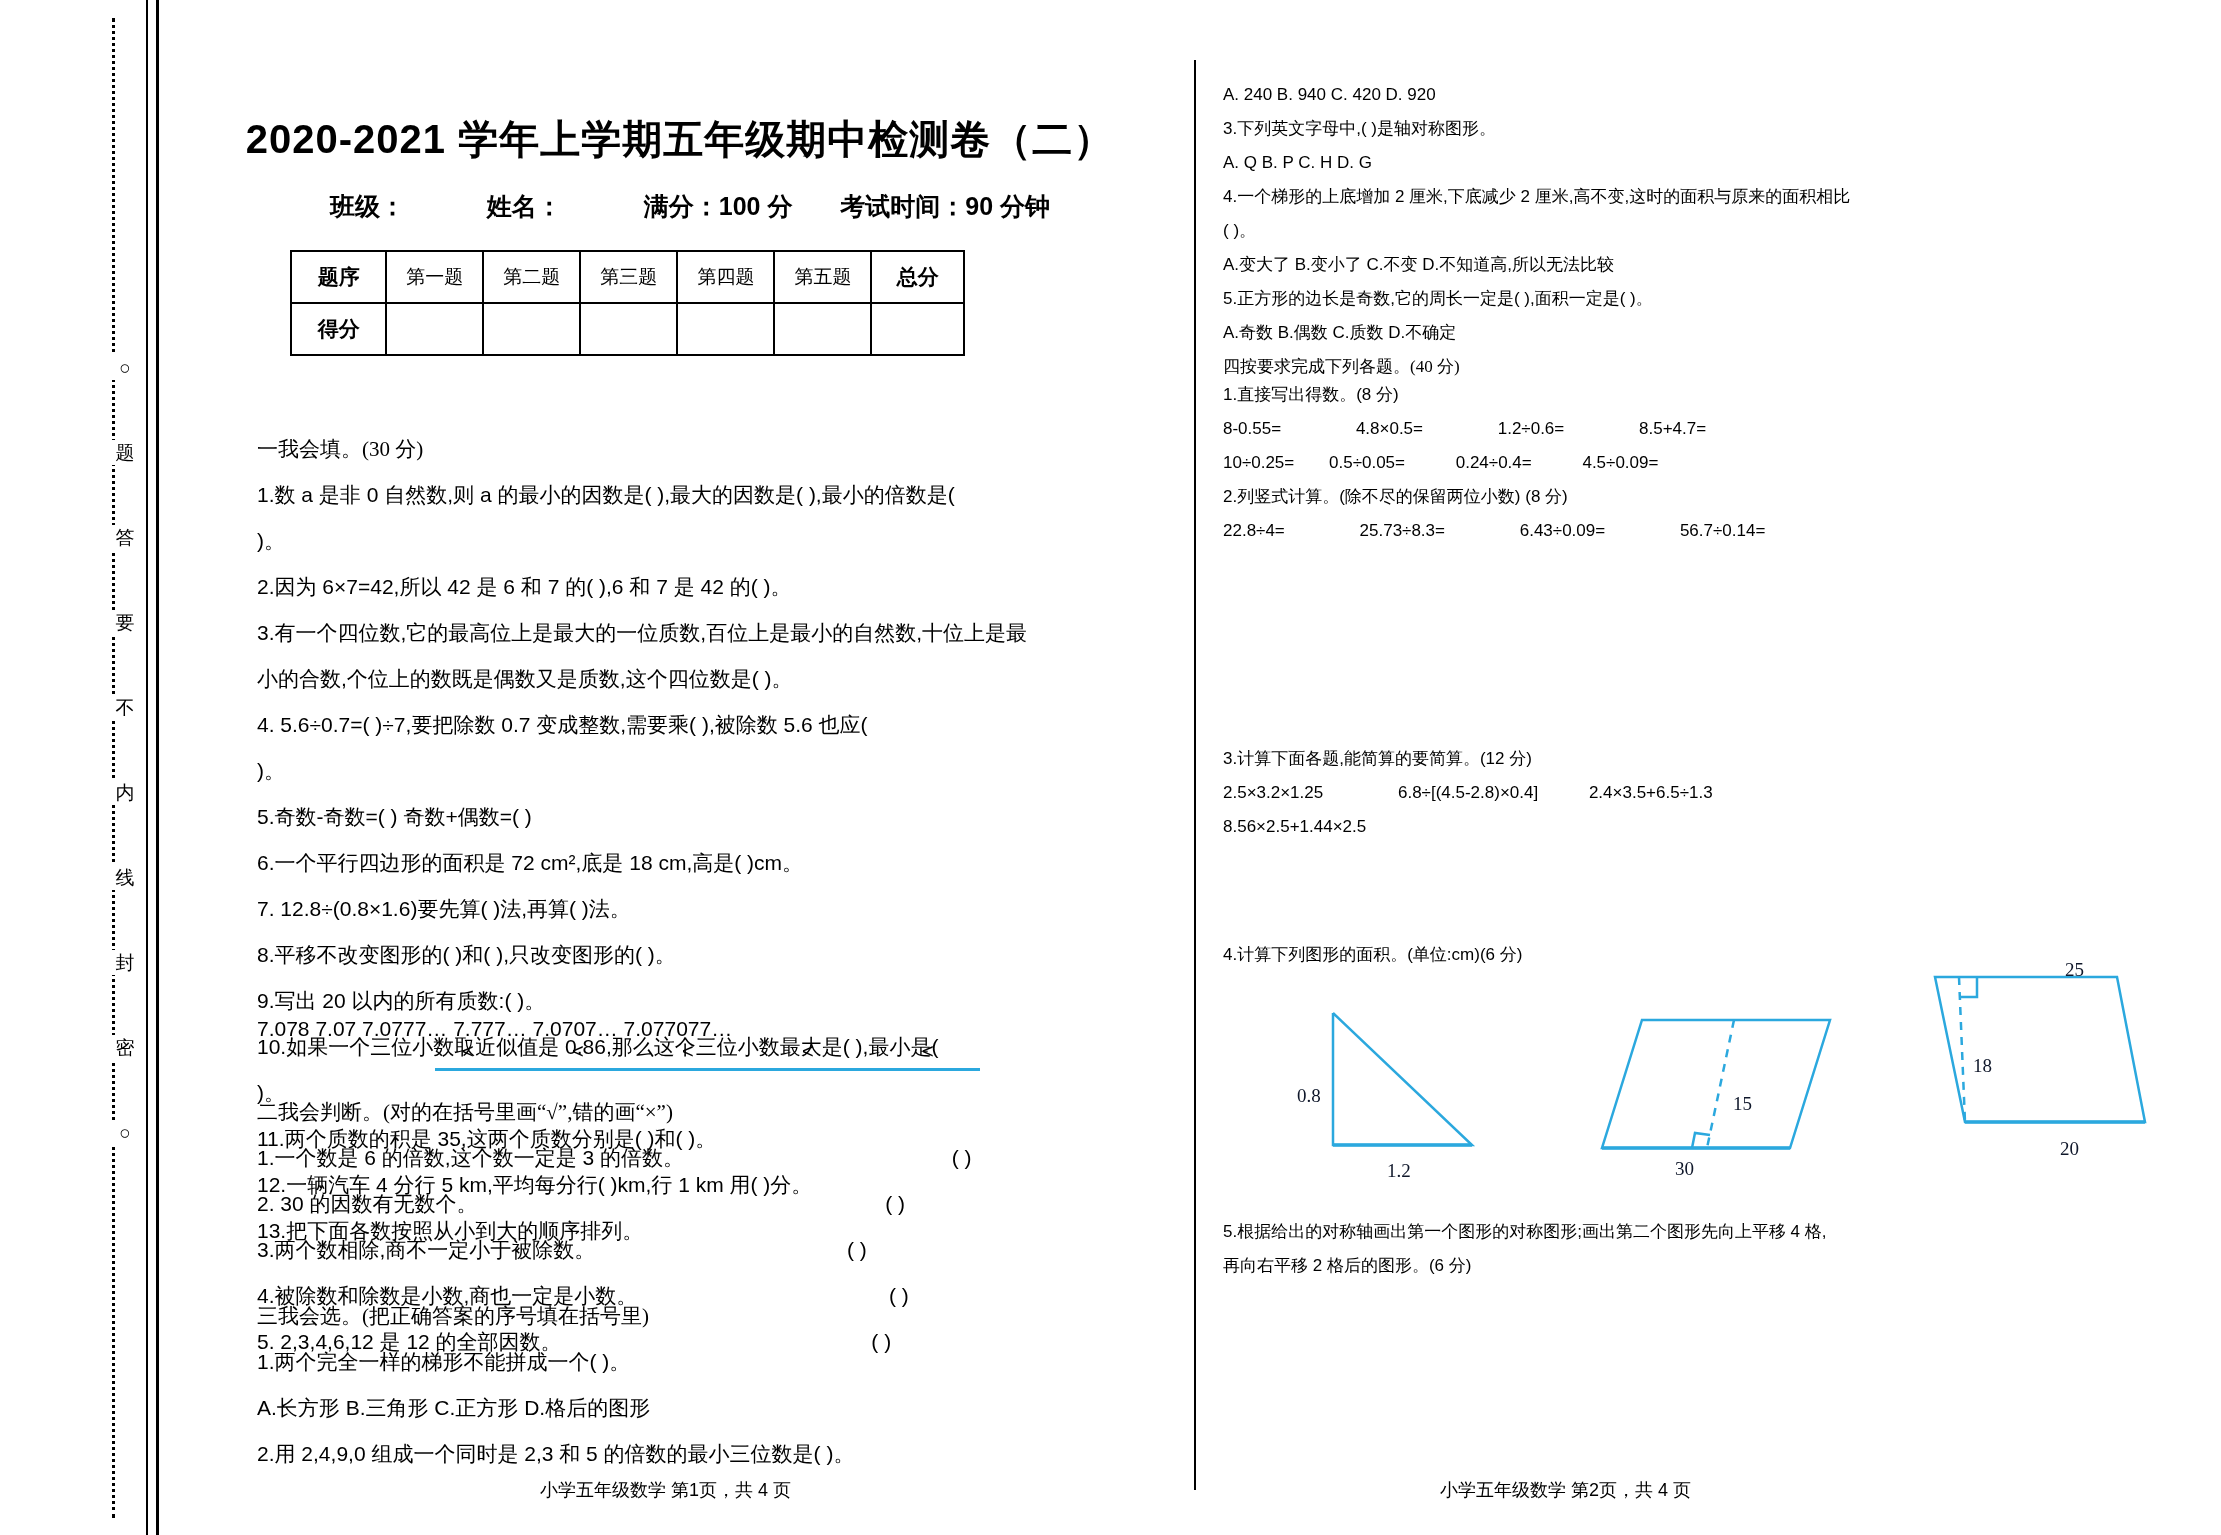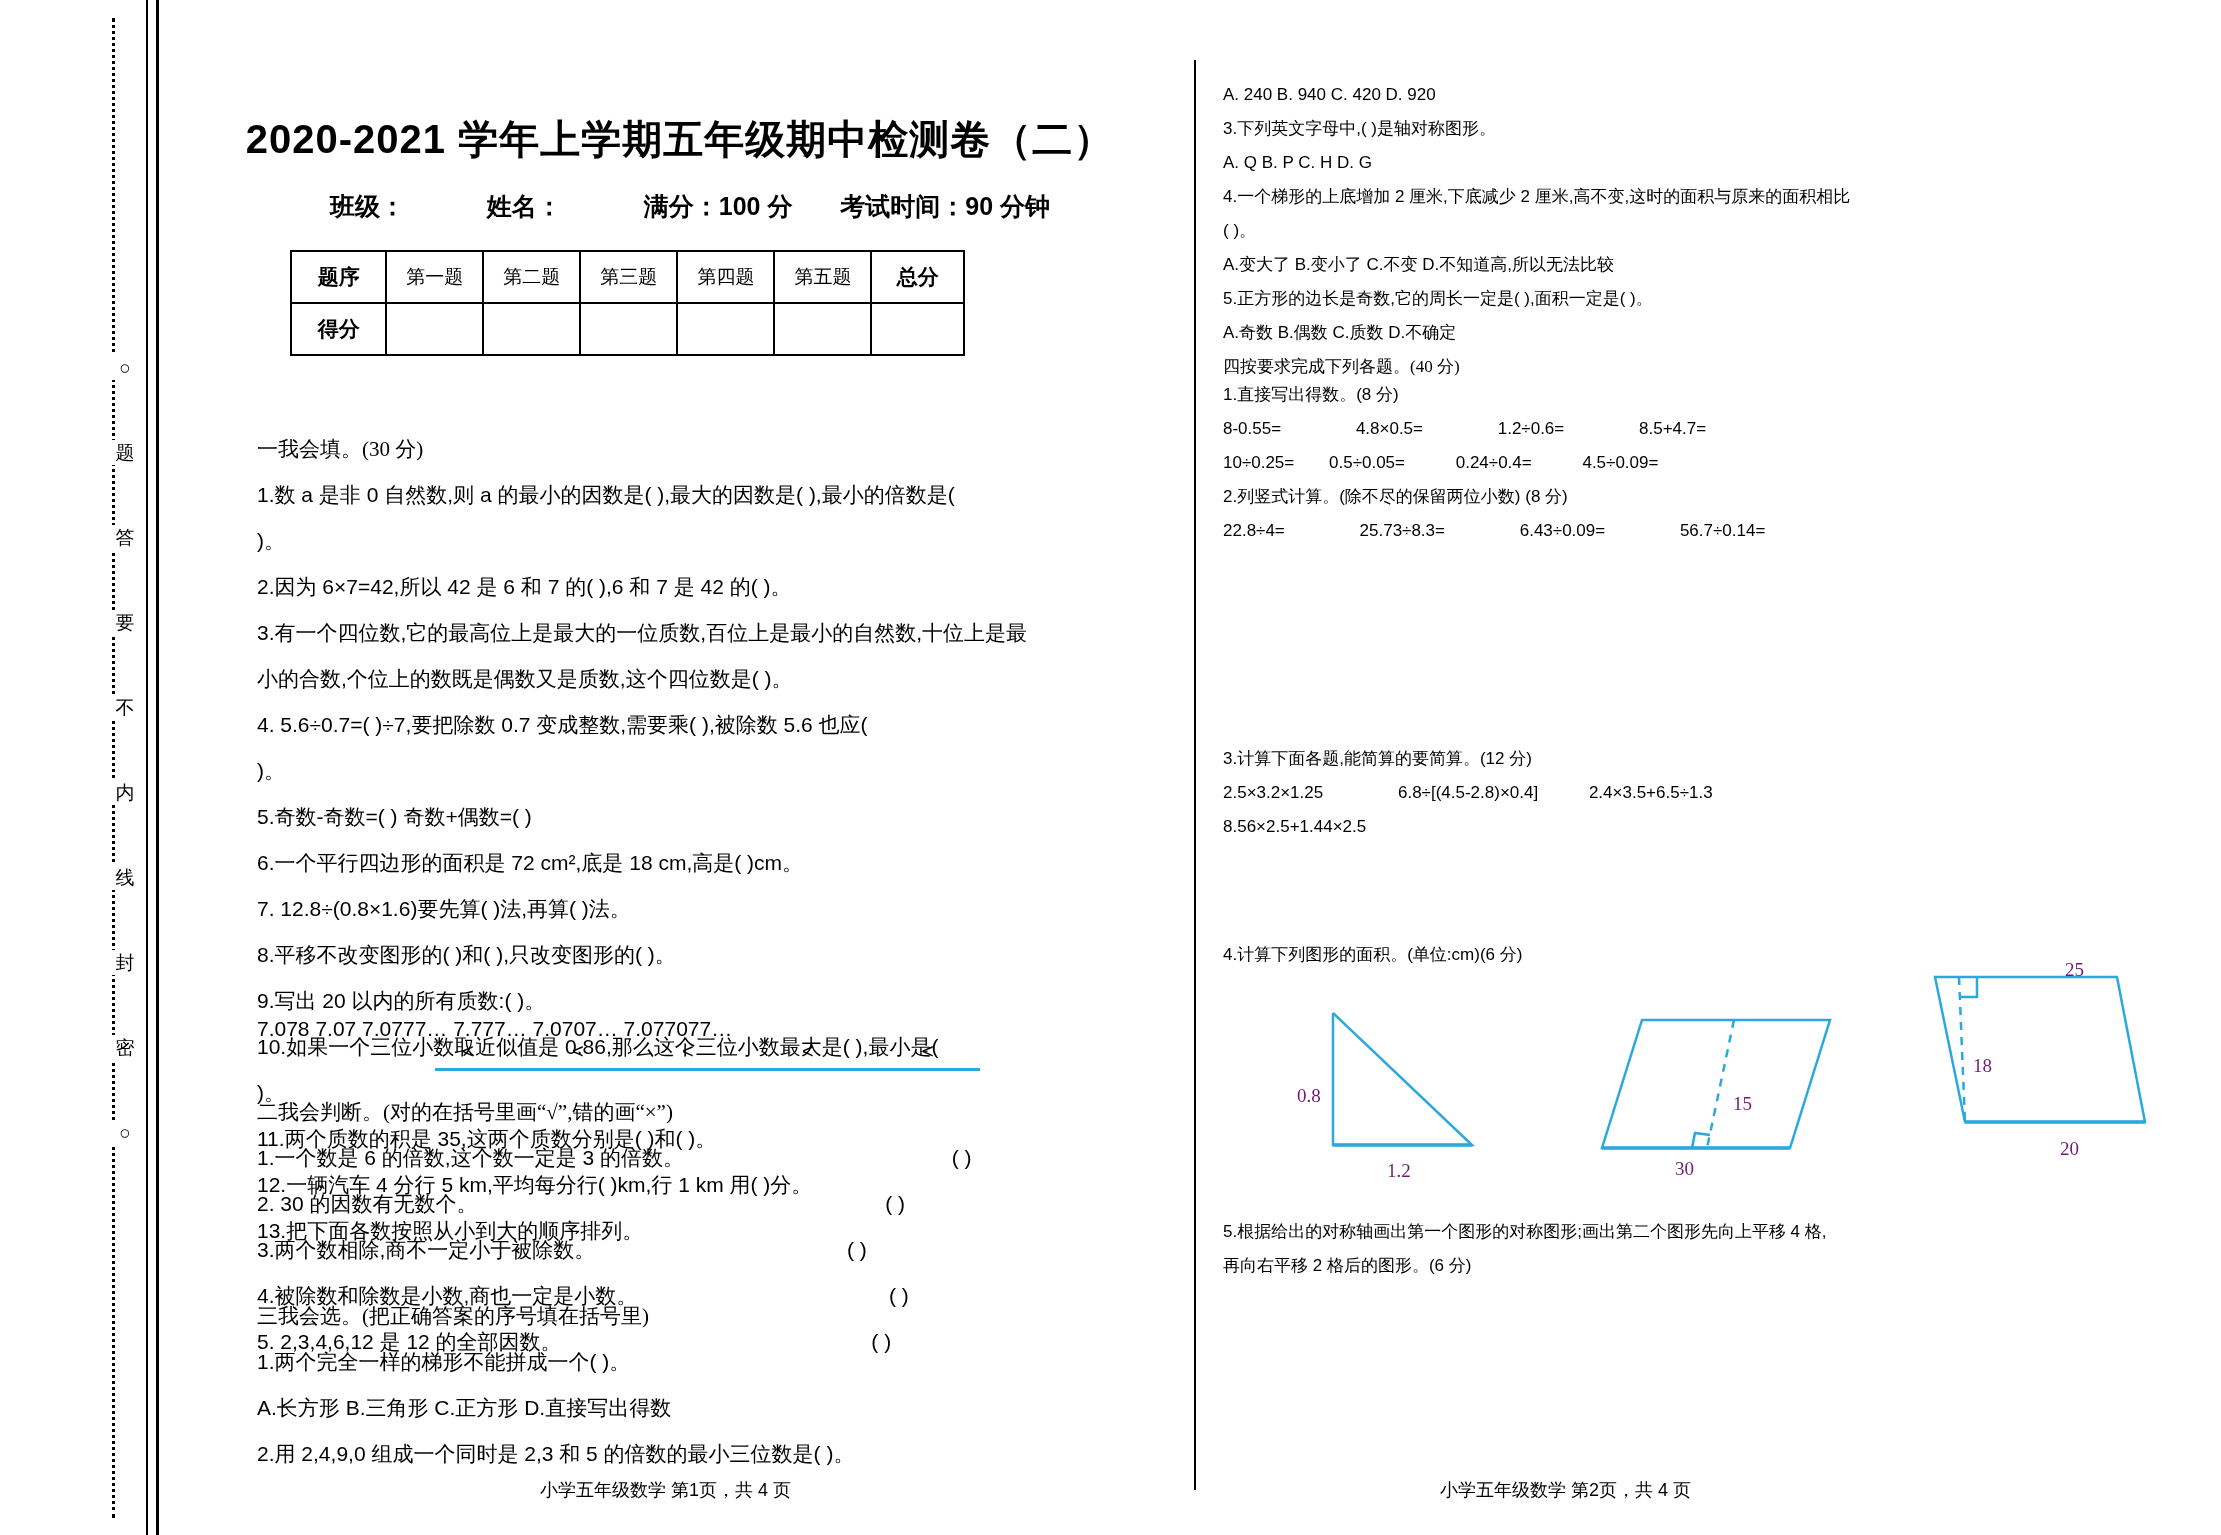--- a/index.html
+++ b/index.html
@@ -77,21 +77,21 @@
 
   
   .order-line{
     position:absolute;left:235px;top:1068px;width:545px;height:3px;background:#2BA8DE;
   }
   .order-lts{position:absolute;left:232px;top:1040px;width:560px;font-size:20px;}
   .order-lts span{position:absolute;}
 
   
   .fig-wrap{position:absolute;left:12px;top:955px;width:960px;height:215px;}
-  .fig-label{position:absolute;font-size:19px;color:#701a75;font-family:"Liberation Serif","DejaVu Serif",serif;}
+  .fig-label{position:absolute;font-size:19px;color:#0f172a;font-family:"Liberation Serif","DejaVu Serif",serif;}
 
   
   .footer{
     position:absolute;font-size:18px;color:#000;white-space:nowrap;
   }
   .footer-left{left:340px;top:1478px;}
   .footer-right{left:1440px;top:1478px;}
 </style>
 </head>
 <body>
@@ -214,21 +214,21 @@
       <p>
         <span>5. 2,3,4,6,12 是 12 的全部因数。</span>
         <span class="sp6"></span><span class="sp6"></span><span class="sp6"></span><span class="sp6"></span><span class="sp2"></span>
         <span>(      )</span>
       </p>
     </div>
 
     <div class="qtext" style="top:1287px;">
       <p class="sec-head">三我会选。(把正确答案的序号填在括号里)</p>
       <p>1.两个完全一样的梯形不能拼成一个(        )。</p>
-      <p>A.长方形     B.三角形    C.正方形    D.直接写出得数</p>
+      <p>A.长方形     B.三角形    C.正方形    D.格后的图形</p>
       <p>2.用 2,4,9,0 组成一个同时是 2,3 和 5 的倍数的最小三位数是(        )。</p>
     </div>
 
     <div class="footer footer-left">小学五年级数学 第1页，共 4 页</div>
   </div>
 
   <div class="col-right">
 
     <div class="r-body" style="top:78px;">
       <p>A. 240    B. 940        C. 420        D. 920</p>

